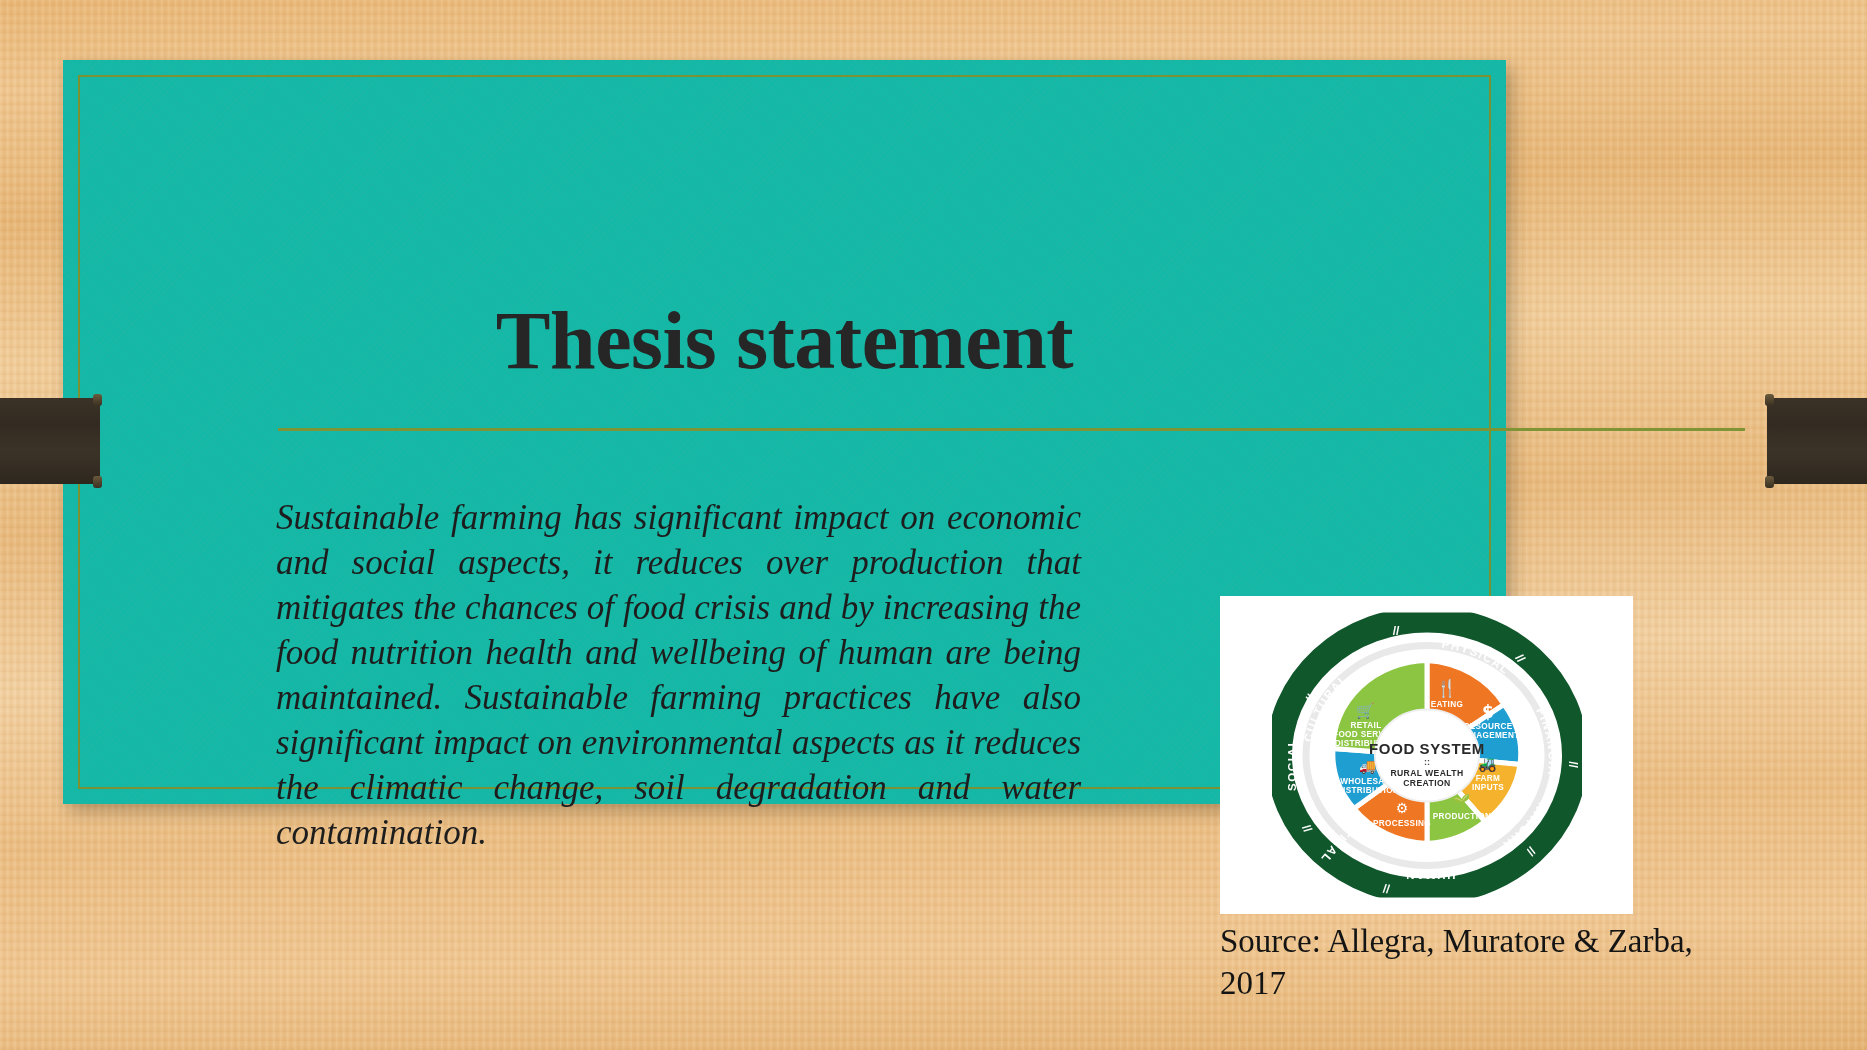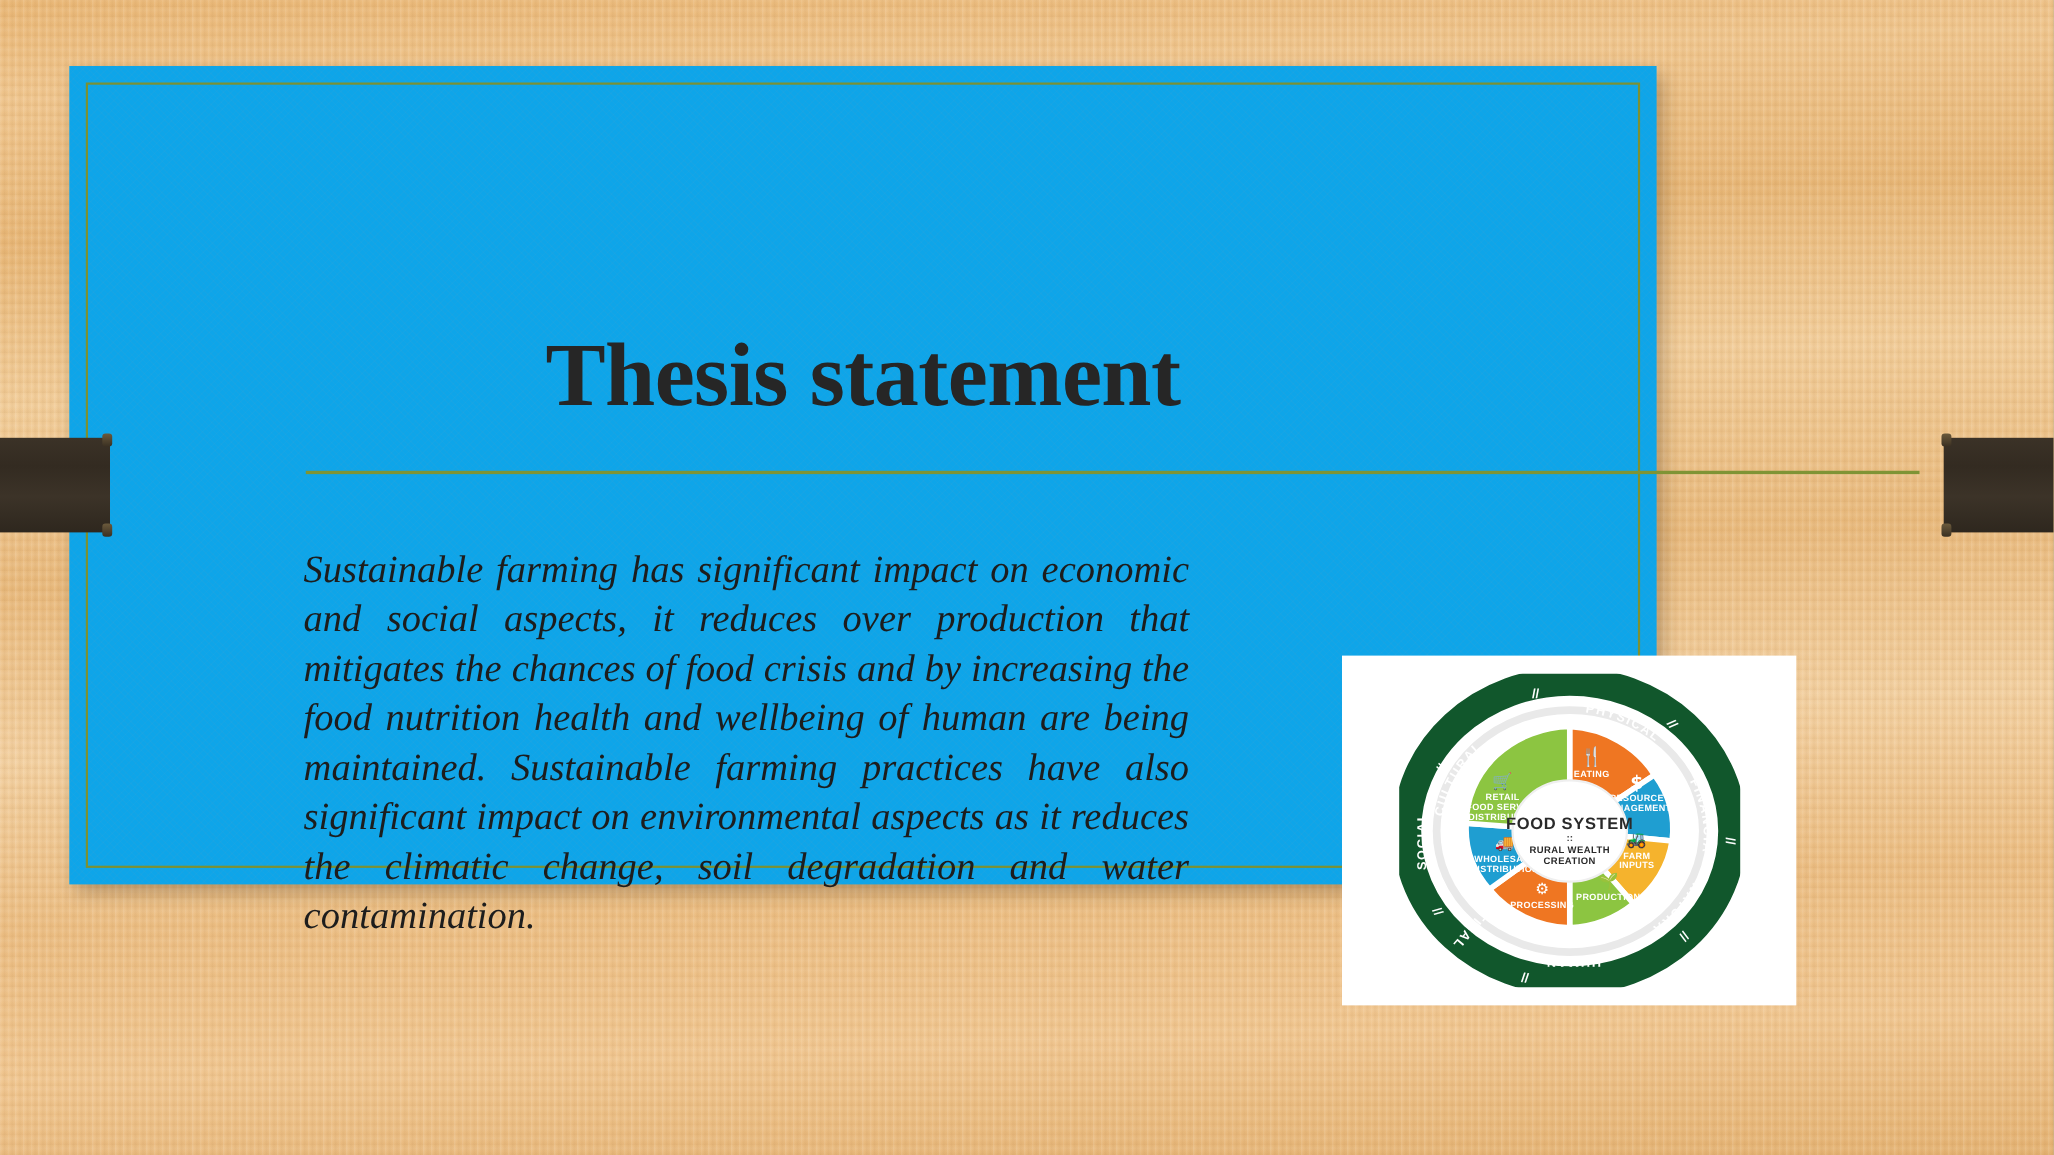--- a/index.html
+++ b/index.html
@@ -36,21 +36,21 @@
     position: relative;
   }
 
   
   .slide {
     position: absolute;
     left: 63px;
     top: 60px;
     width: 1443px;
     height: 744px;
-    background: #0ea5e9;
+    background: #14b8a6;
     box-shadow: 6px 8px 16px rgba(60,40,15,0.30);
     z-index: 2;
   }
   .slide::after{
     content:"";
     position:absolute; inset:0;
     pointer-events:none;
     background-image:
       repeating-linear-gradient(45deg,
         rgba(150,150,150,0.045) 0px,
@@ -331,20 +331,21 @@
 
             <ellipse cx="155" cy="143" rx="52" ry="46" fill="#ffffff" stroke="#efefef" stroke-width="2"></ellipse>
             <text class="core-title" x="155" y="141">FOOD SYSTEM</text>
             <text class="core-dots" x="155" y="152">::</text>
             <text class="core-sub" x="155" y="163">RURAL WEALTH</text>
             <text class="core-sub" x="155" y="173">CREATION</text>
           </svg>
         </div>
       </div>
 
+      <div class="figure-caption">Source: Allegra, Muratore &amp; Zarba, 2017</div>
     </div>
 
   </div>
 </div>
 
 <div class="band band-left">
   <span class="stud top"></span>
   <span class="stud bottom"></span>
 </div>
 <div class="band band-right">

